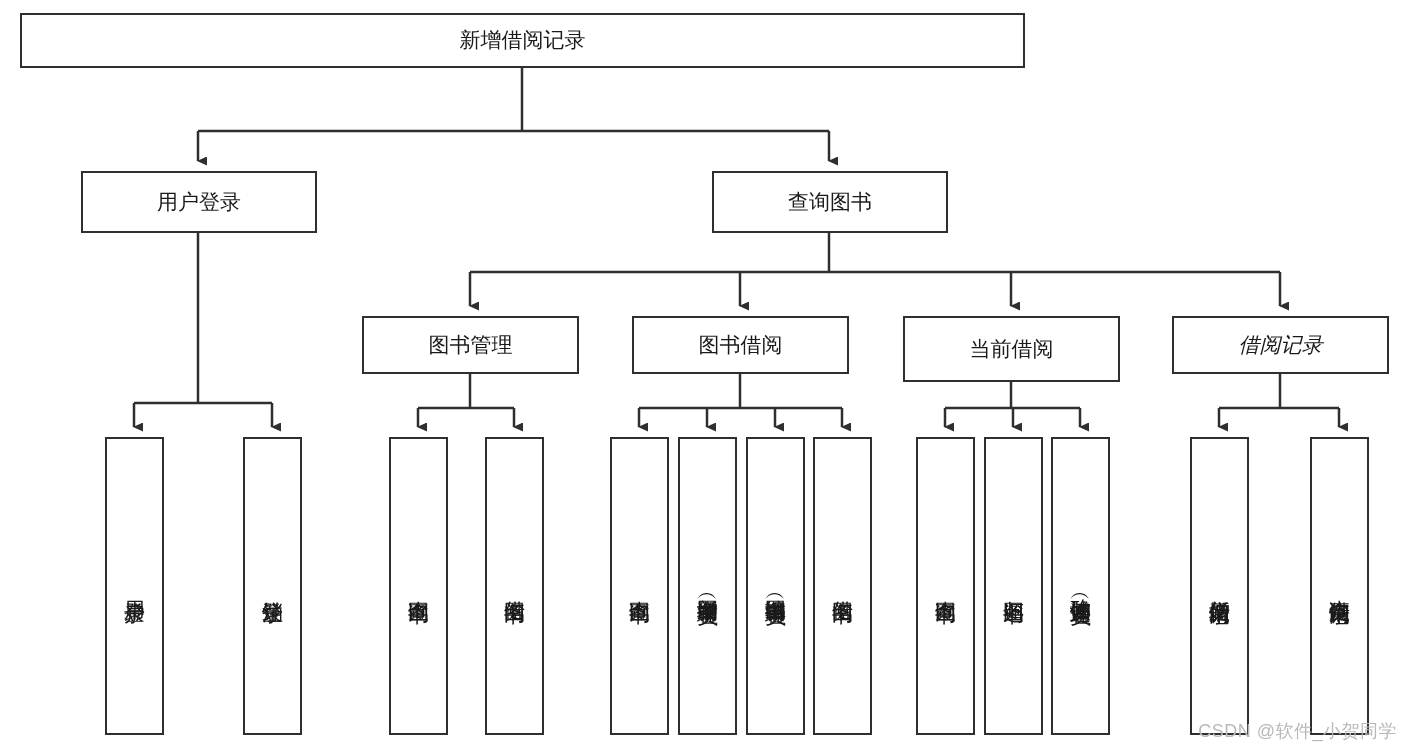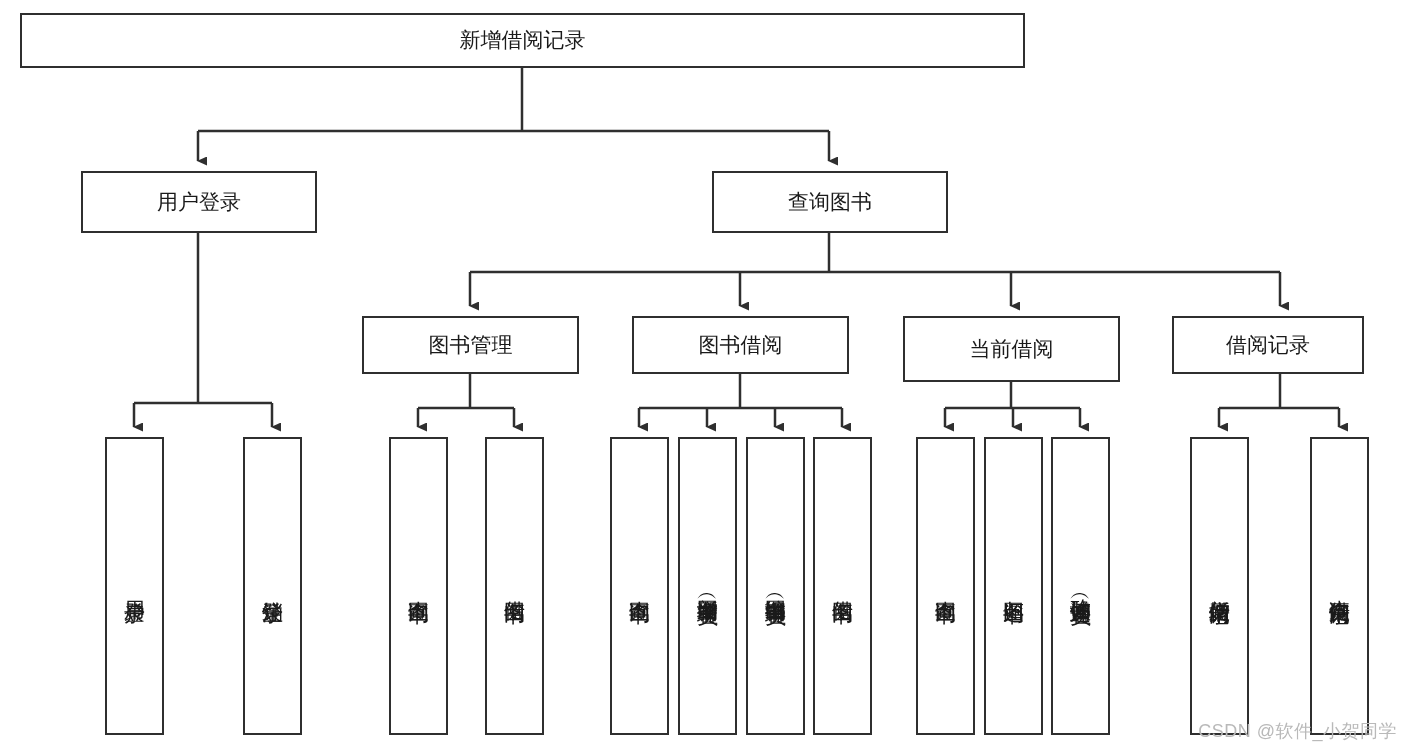--- a/index.html
+++ b/index.html
@@ -122,21 +122,21 @@
       </div>
       <div class="node-box horizontal" style="left: 362px; top: 316px; width: 217px; height: 58px;">
         <span class="node-label">图书管理</span>
       </div>
       <div class="node-box horizontal" style="left: 632px; top: 316px; width: 217px; height: 58px;">
         <span class="node-label">图书借阅</span>
       </div>
       <div class="node-box horizontal" style="left: 903px; top: 316px; width: 217px; height: 66px;">
         <span class="node-label">当前借阅</span>
       </div>
-      <div class="node-box horizontal" style="left: 1172px; top: 316px; width: 192px; height: 58px;">
+      <div class="node-box horizontal" style="left: 1172px; top: 316px; width: 217px; height: 58px; font-style: italic;">
         <span class="node-label">借阅记录</span>
       </div>
       <div class="node-box vertical" style="left: 105px; top: 437px; width: 59px; height: 298px;">
         <span class="node-label">用户登录</span>
       </div>
       <div class="node-box vertical" style="left: 243px; top: 437px; width: 59px; height: 298px;">
         <span class="node-label">注销登录</span>
       </div>
       <div class="node-box vertical" style="left: 389px; top: 437px; width: 59px; height: 298px;">
         <span class="node-label">查询图书</span>

